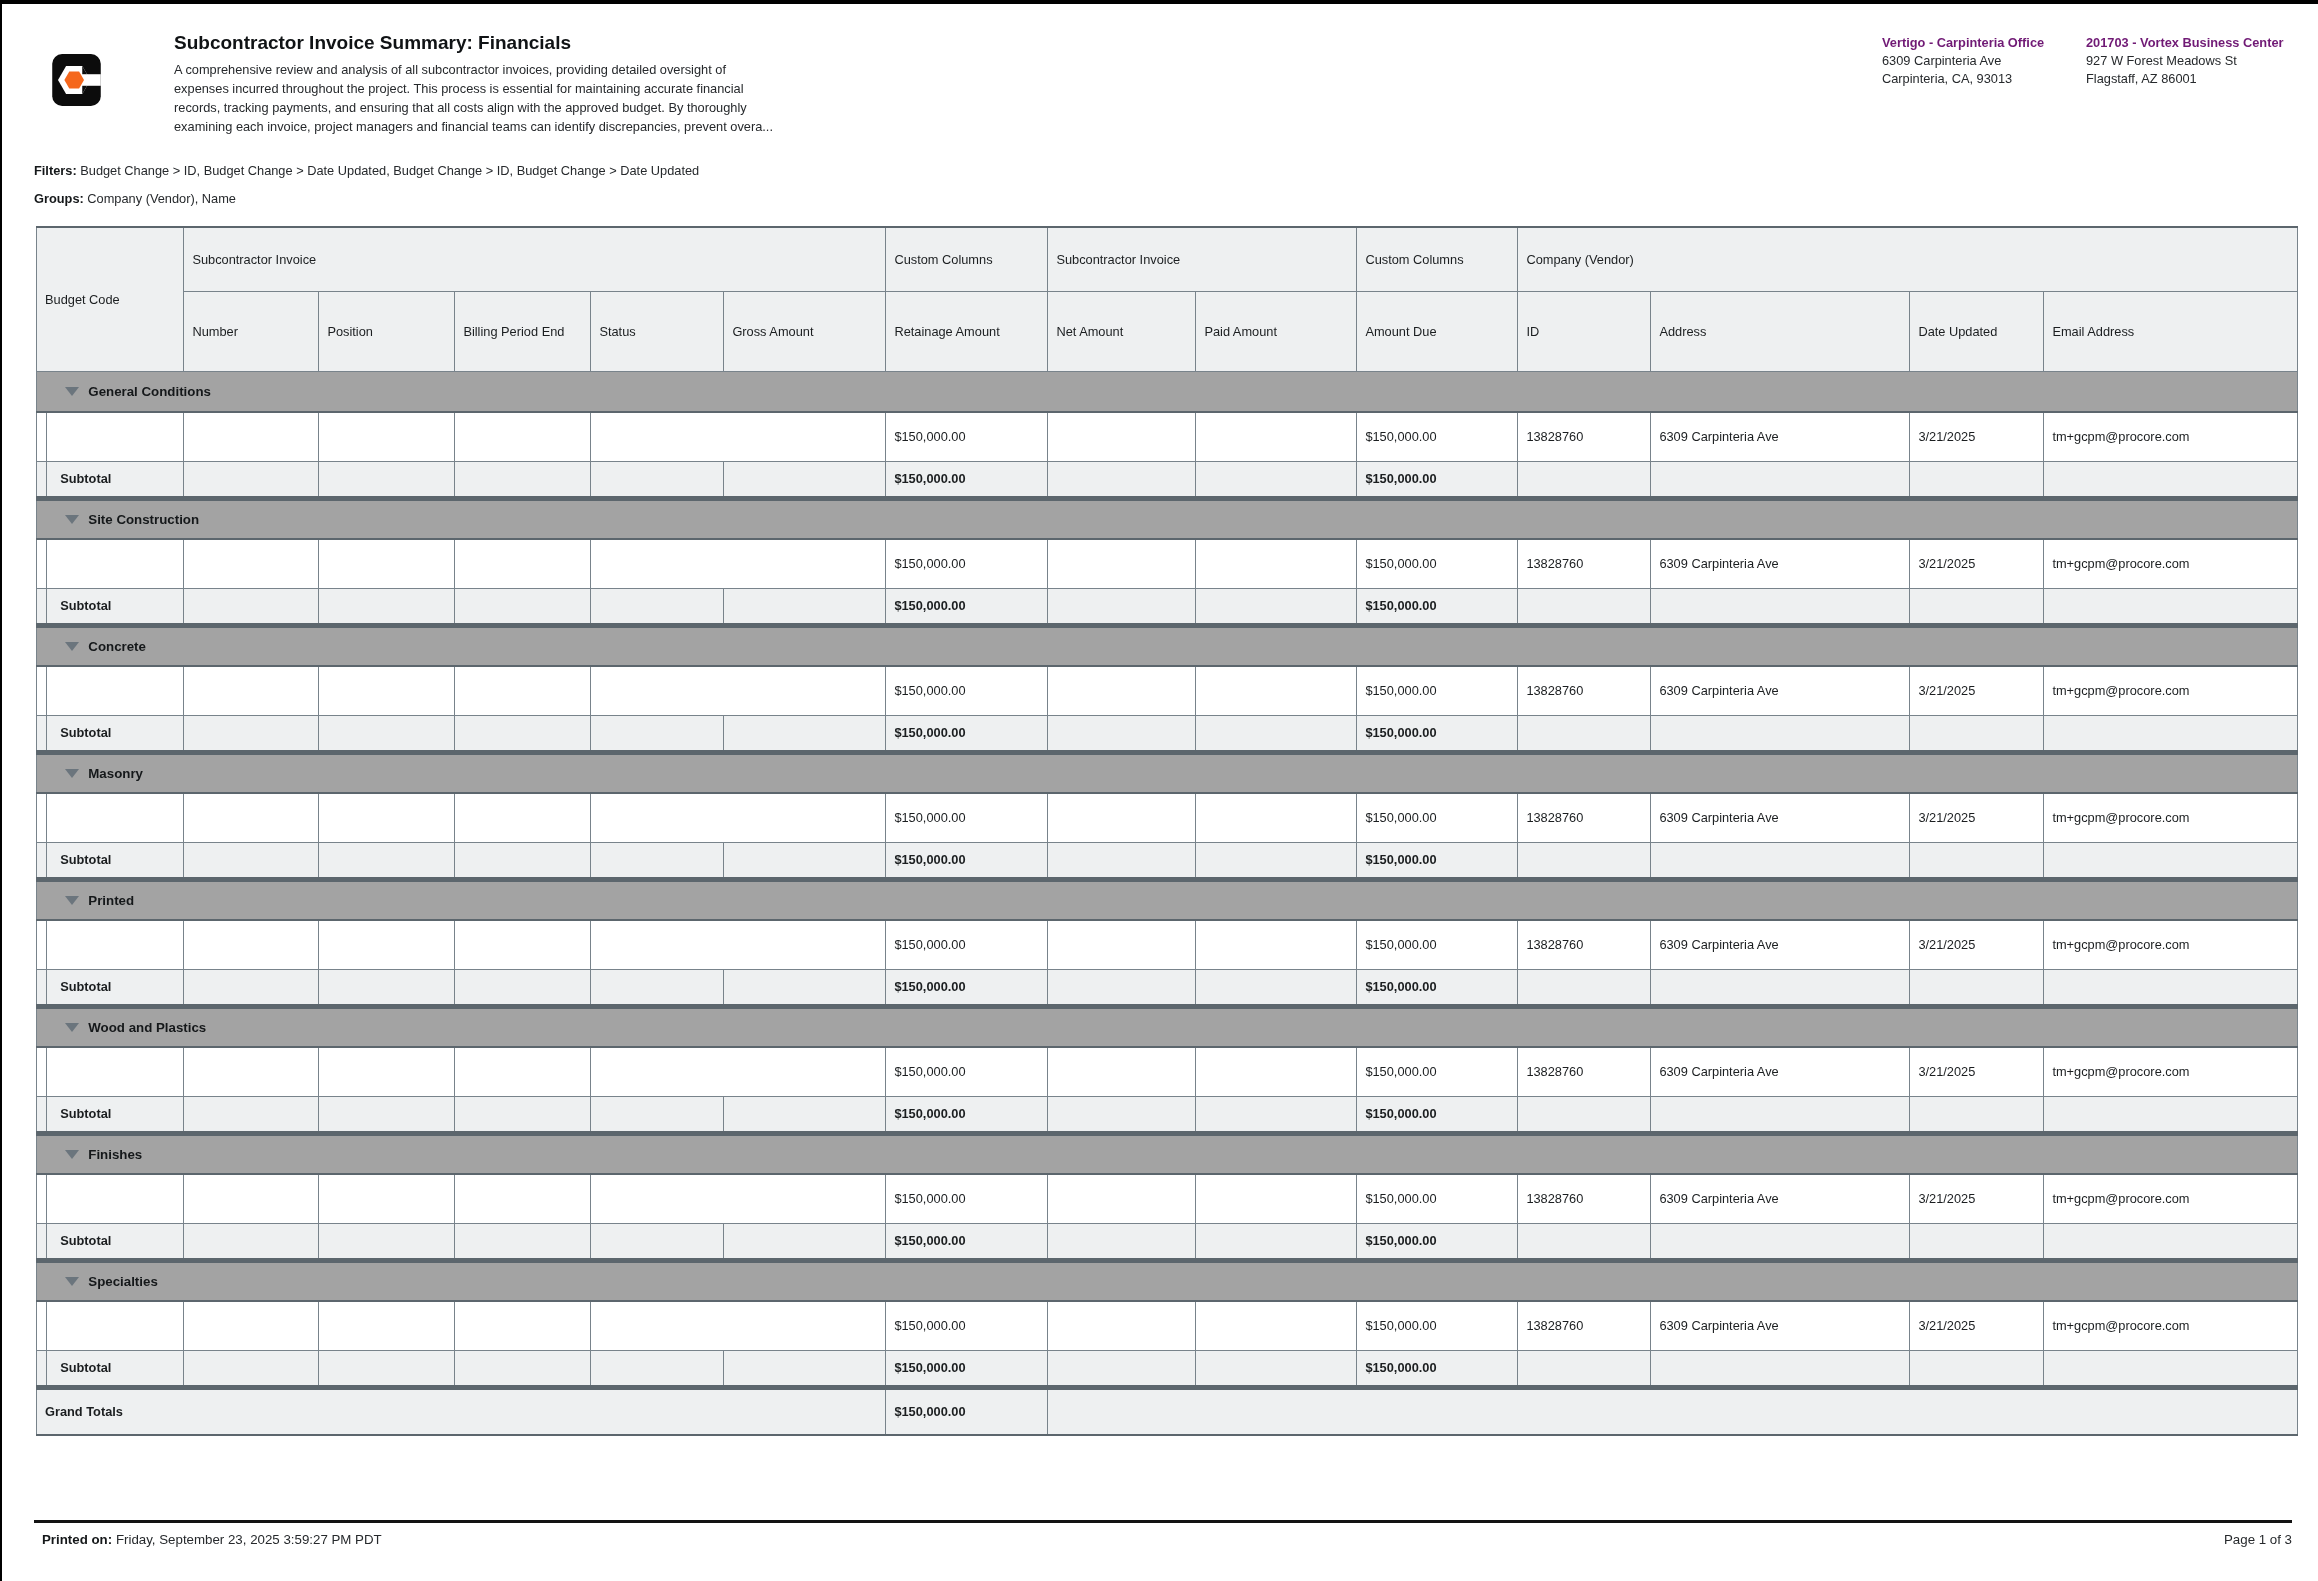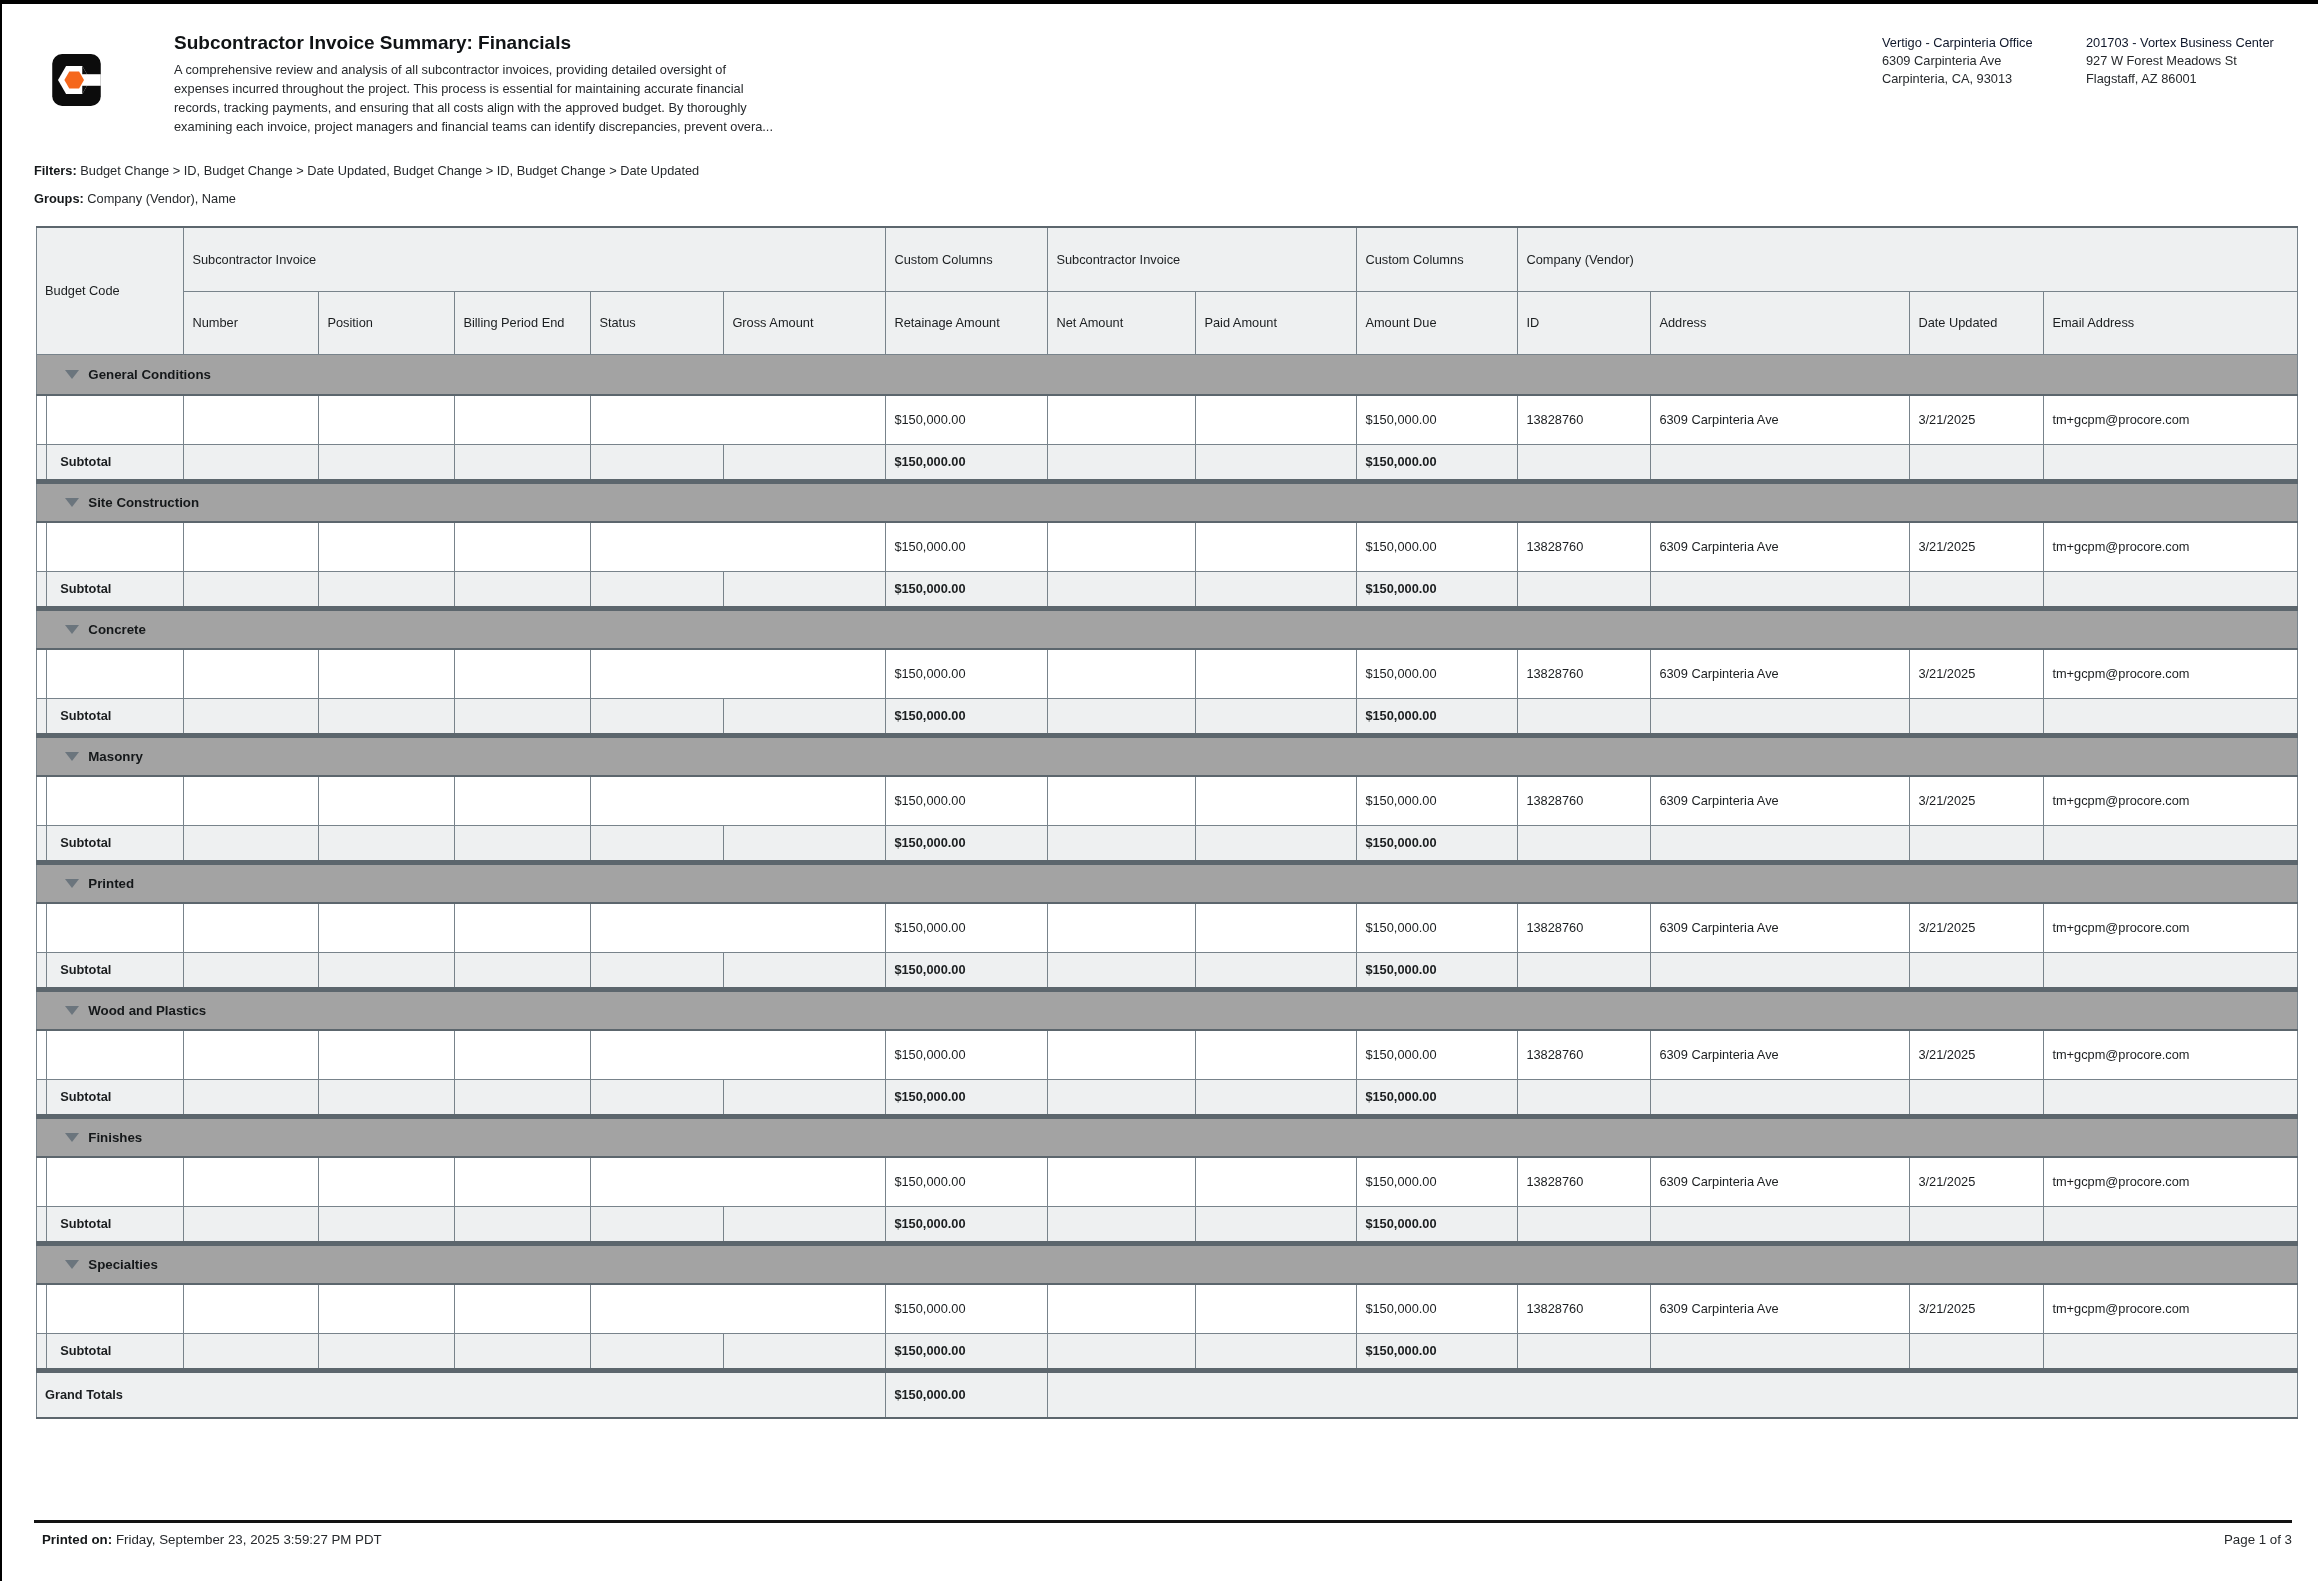--- a/index.html
+++ b/index.html
@@ -9,21 +9,21 @@
     -webkit-font-smoothing:antialiased;
   }
   .page-edge-top{position:absolute;left:0;top:0;width:2319px;height:3.5px;background:#000;}
   .page-edge-left{position:absolute;left:0;top:0;width:2.3px;height:1581px;background:#000;}
 
   
   .logo{position:absolute;left:52px;top:54px;width:49px;height:52px;}
   .report-title{position:absolute;left:174px;top:32px;font-size:19px;font-weight:bold;color:#101315;}
   .report-desc{position:absolute;left:174px;top:60px;font-size:12.8px;line-height:19px;color:#26292c;}
   .addr-block{position:absolute;top:34px;font-size:12.8px;line-height:18px;color:#26292c;}
-  .addr-block .addr-name{font-weight:normal;color:#0f172a;}
+  .addr-block .addr-name{font-weight:bold;color:#701a75;}
   #addr1{left:1882px;}
   #addr2{left:2086px;}
 
   .meta-line{position:absolute;left:34px;font-size:12.8px;color:#26292c;}
   #filters-line{top:163px;text-align:center;}
   #groups-line{top:191px;}
   .meta-line b{color:#15181a;}
 
   
   .report-table{
@@ -31,21 +31,21 @@
     border-collapse:collapse;table-layout:fixed;width:2262px;
     font-size:12.8px;color:#1b1e20;
   }
   .report-table th,.report-table td{
     border:1.7px solid #78838b;padding:0 8px;overflow:hidden;white-space:nowrap;
     vertical-align:middle;text-align:left;font-weight:normal;
   }
   .report-table{border:1.7px solid #78838b;border-top:2.3px solid #5c666d;}
   thead th{background:#eef0f1;font-weight:bold;border-bottom:2.3px solid #5c666d;}
   tr.hrow1{height:64px;}
-  tr.hrow2{height:63px;}
+  tr.hrow2{height:80px;}
   tr.group-row{height:41px;}
   tr.data-row{height:49px;}
   tr.subtotal-row{height:37px;}
   tr.grand-row{height:48px;}
   .num{text-align:right;}
   .group-row td{
     background:#a3a3a3;border-left:none;border-right:none;
     border-bottom:2.3px solid #5c666d;padding-left:28px;
   }
   .tri{

